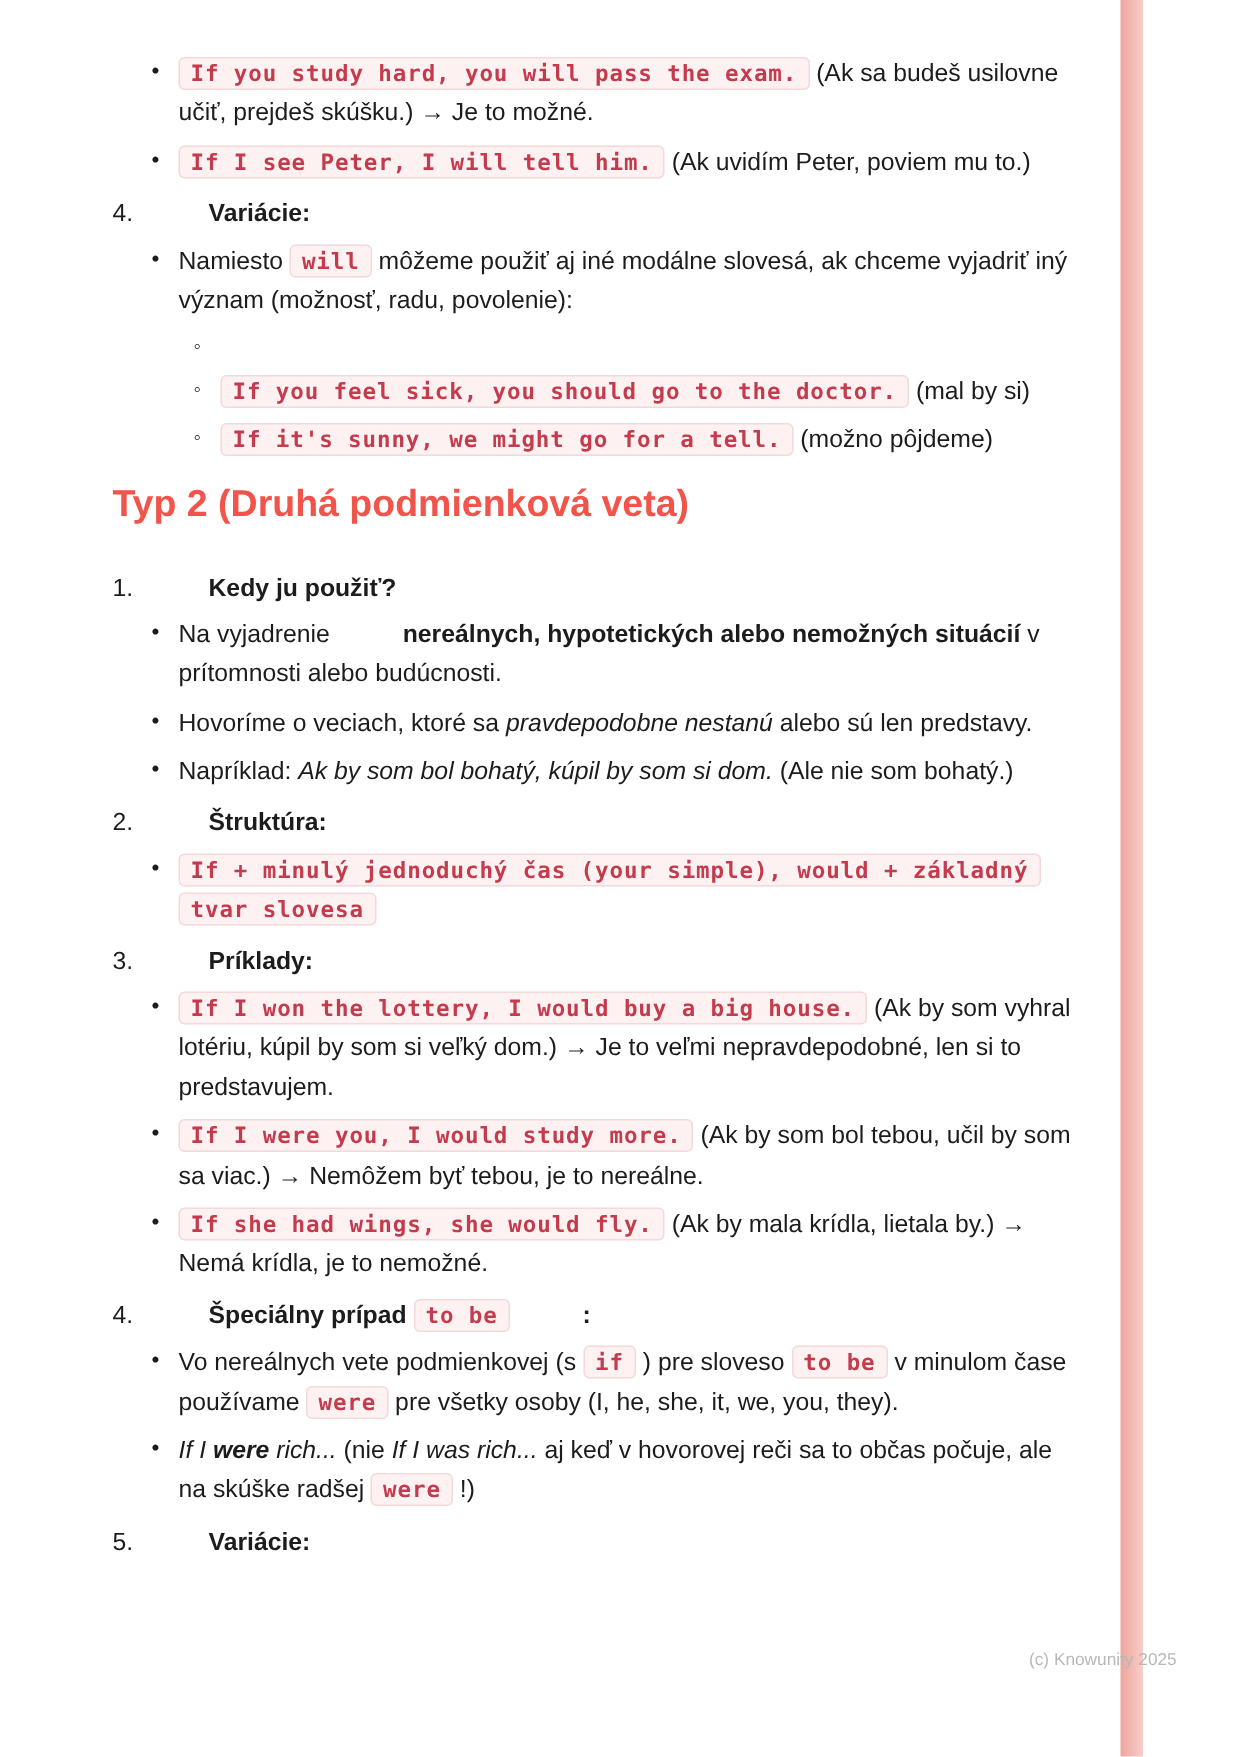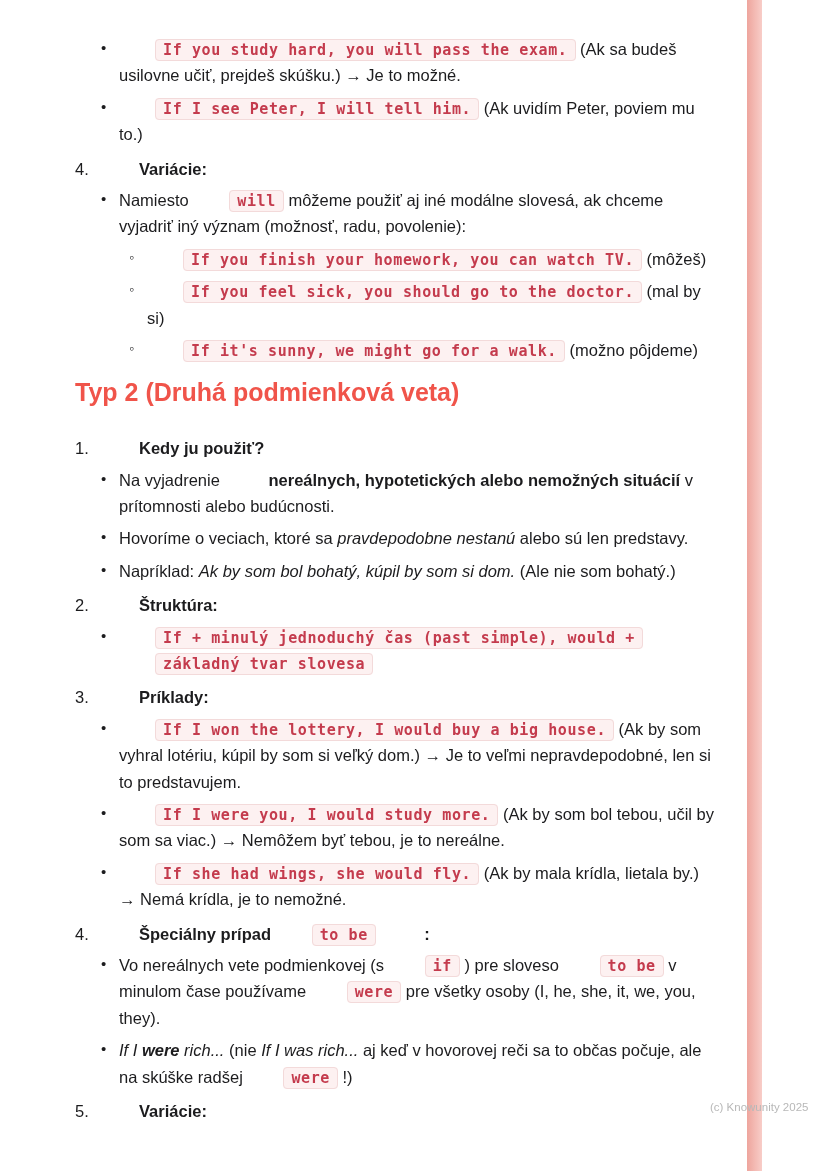--- a/index.html
+++ b/index.html
@@ -46,29 +46,27 @@
     font-family: "DejaVu Sans Mono", "Liberation Mono", monospace;
     font-size: 15px; font-weight: 700;
     letter-spacing: 0.6px;
     color: var(--code-text, #c43b4d);
     background: var(--code-bg, #fdf1f1);
     border: 1px solid var(--code-border, #f3dada);
     border-radius: 4px;
     padding: 1px 7px;
     -webkit-box-decoration-break: clone;
     box-decoration-break: clone;
-    margin-left: 36px;
   }
   .watermark {
     position: absolute; left: 686px; top: 1101px;
     font-size: 11.5px;
     color: var(--wm, #b8b8b8);
     z-index: 3;
     white-space: nowrap;
-    margin-left: 24px;
   }
 </style>
 </head>
 <body>
 
 <div class="page">
   <div class="edge-bar"></div>
   <main class="content">
       <div class="ul lvl1">
         <div class="li">
@@ -86,29 +84,28 @@
       </div>
       <div class="ul lvl1">
         <div class="li">
           <span class="marker">•</span>
           <span class="body"><span>Namiesto </span><code class="code">will</code><span> môžeme použiť aj iné modálne slovesá, ak chceme vyjadriť iný význam (možnosť, radu, povolenie):</span></span>
         </div>
       </div>
       <div class="ul lvl2">
         <div class="li">
           <span class="marker">◦</span>
-          <span class="body"><code class="code">If you finish your homework, you can watch TV.</code><span> (môžeš)</span></span>
         </div>
         <div class="li">
           <span class="marker">◦</span>
           <span class="body"><code class="code">If you feel sick, you should go to the doctor.</code><span> (mal by si)</span></span>
         </div>
         <div class="li">
           <span class="marker">◦</span>
-          <span class="body"><code class="code">If it's sunny, we might go for a walk.</code><span> (možno pôjdeme)</span></span>
+          <span class="body"><code class="code">If it's sunny, we might go for a tell.</code><span> (možno pôjdeme)</span></span>
         </div>
       </div>
       <h2>Typ 2 (Druhá podmienková veta)</h2>
       <div class="num-item">
         <span class="num">1.</span>
         <span class="body"><strong>Kedy ju použiť?</strong></span>
       </div>
       <div class="ul lvl1">
         <div class="li">
           <span class="marker">•</span>
@@ -123,21 +120,21 @@
           <span class="body"><span>Napríklad: </span><em>Ak by som bol bohatý, kúpil by som si dom.</em><span> (Ale nie som bohatý.)</span></span>
         </div>
       </div>
       <div class="num-item">
         <span class="num">2.</span>
         <span class="body"><strong>Štruktúra:</strong></span>
       </div>
       <div class="ul lvl1">
         <div class="li">
           <span class="marker">•</span>
-          <span class="body"><code class="code">If + minulý jednoduchý čas (past simple), would + základný tvar slovesa</code></span>
+          <span class="body"><code class="code">If + minulý jednoduchý čas (your simple), would + základný tvar slovesa</code></span>
         </div>
       </div>
       <div class="num-item">
         <span class="num">3.</span>
         <span class="body"><strong>Príklady:</strong></span>
       </div>
       <div class="ul lvl1">
         <div class="li">
           <span class="marker">•</span>
           <span class="body"><code class="code">If I won the lottery, I would buy a big house.</code><span> (Ak by som vyhral lotériu, kúpil by som si veľký dom.) → Je to veľmi nepravdepodobné, len si to predstavujem.</span></span>

